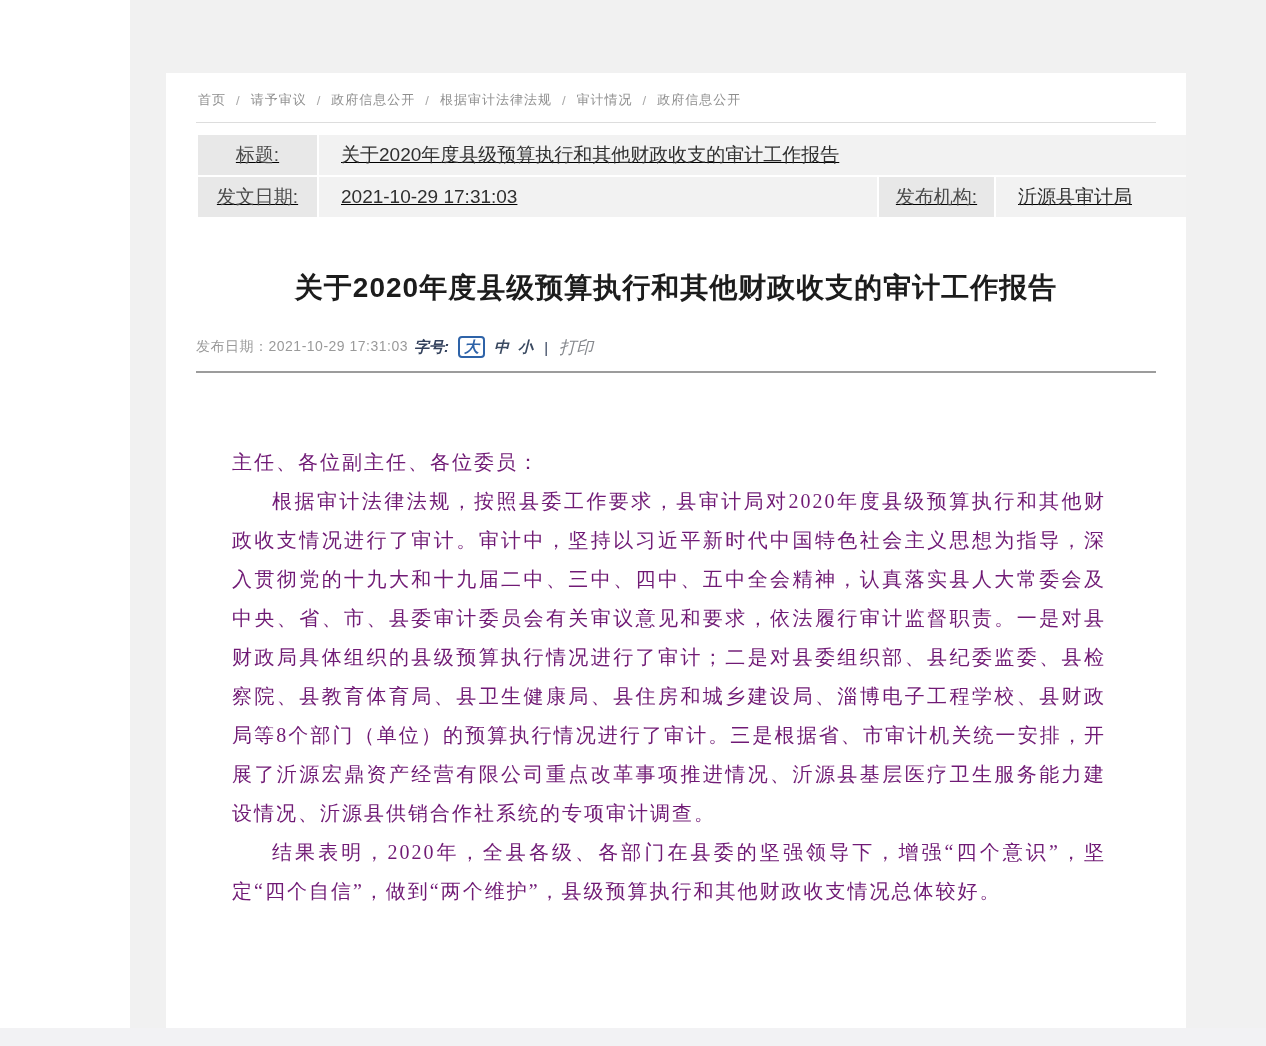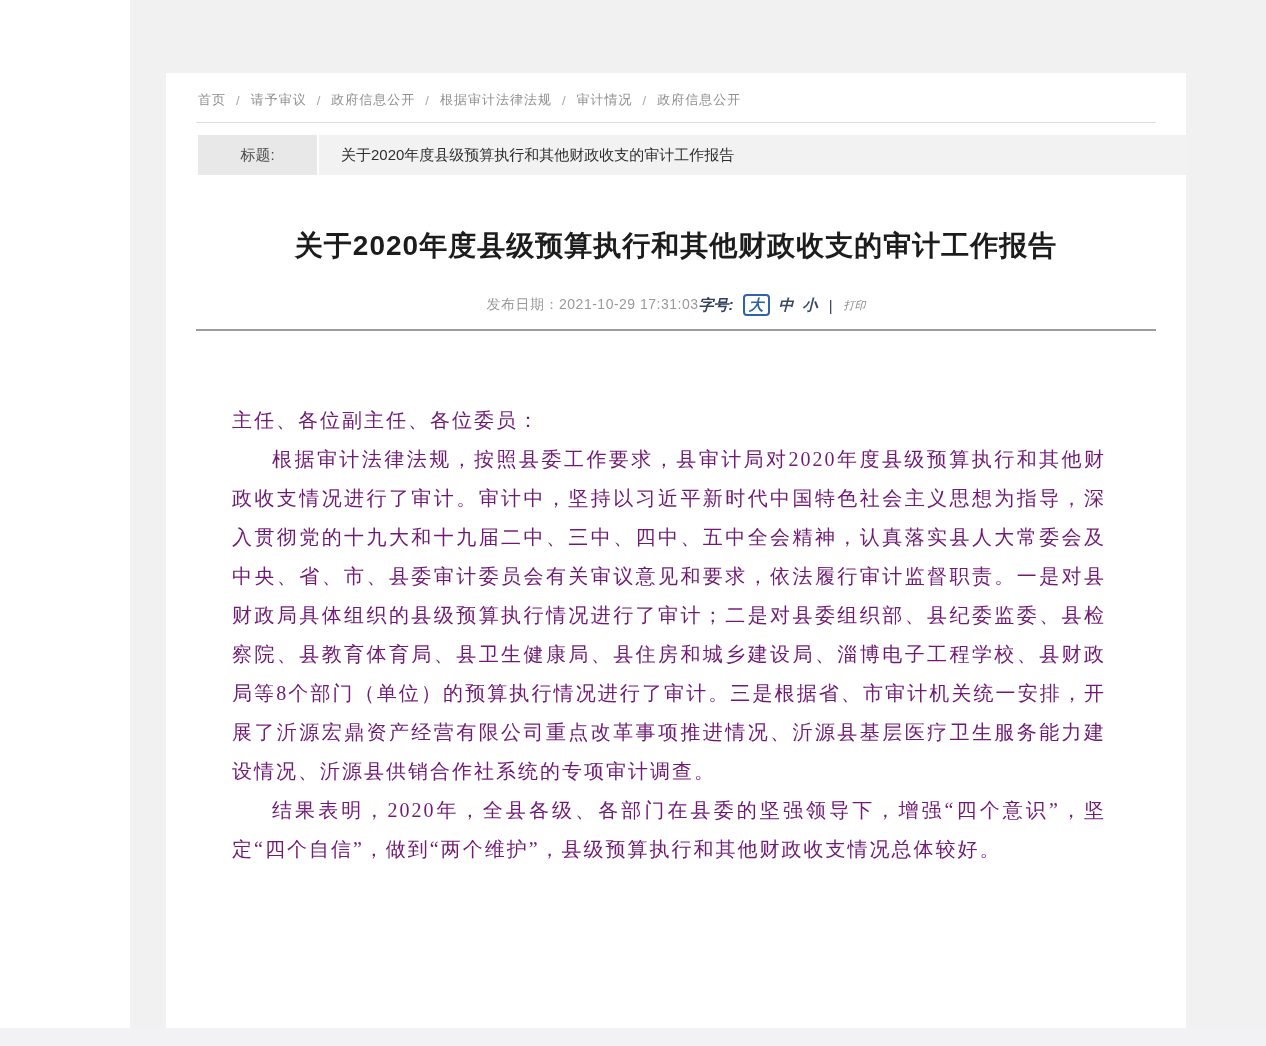--- a/index.html
+++ b/index.html
@@ -42,21 +42,22 @@
     background: #dddddd;
     margin-top: 13px;
   }
   
   .meta-table {
     margin-top: 10px;
     border-collapse: separate;
     border-spacing: 2px;
     width: 1009px;
     table-layout: fixed;
-    font-size: 15px;
+    font-size: 19px;
+    text-decoration: underline;
   }
   .meta-table td { height: 40px; vertical-align: middle; }
   .meta-table td.lbl {
     background: #e8e8e8;
     color: #4a4a4a;
     text-align: center;
   }
   .meta-table td.val {
     background: #f2f2f2;
     color: #2f2f2f;
@@ -69,41 +70,42 @@
     text-align: center;
     font-size: 28px;
     font-weight: 700;
     color: #1c1c1c;
     letter-spacing: 1px;
     font-family: "Liberation Sans", "DejaVu Sans", sans-serif;
   }
   .article-meta-row {
     margin-top: 28px;
     display: flex;
-    justify-content: center;
+    justify-content: flex-start;
     align-items: center;
     height: 24px;
+    gap: 6px;
   }
   .publish-date { color: #9a9a9a; font-size: 14px; letter-spacing: 0.5px; }
   .font-controls { display: flex; align-items: center; gap: 9px; font-size: 15px; font-style: italic; }
   .fs-label { color: #33415c; font-weight: 700; }
   .fs-large {
     display: inline-block;
     border: 2px solid #2e63a8;
     border-radius: 4px;
     color: #2e63a8;
     font-weight: 700;
     padding: 0 4px;
     line-height: 18px;
     cursor: pointer;
     background: #ffffff;
   }
   .fs-opt { color: #3b4a61; font-weight: 700; cursor: pointer; }
   .fs-divider { color: #33415c; margin: 0 2px; }
-  .print-btn { color: #85888d; font-size: 11px; cursor: pointer; }
+  .print-btn { color: #85888d; font-size: 17px; cursor: pointer; }
   .article-divider {
     margin-top: 12px;
     height: 2px;
     background: #9c9c9c;
   }
   
   .article-body {
     margin: 70px 50px 0 36px;
     font-family: "Liberation Serif", "DejaVu Serif", serif;
     font-size: 20px;
@@ -147,20 +149,26 @@
         <col style="width:119px">
         <col style="width:558px">
         <col style="width:115px">
         <col style="width:209px">
       </colgroup>
     <tbody>
         <tr>
       <td class="lbl">标题:</td>
       <td class="val" colspan="3">关于2020年度县级预算执行和其他财政收支的审计工作报告</td>
     </tr>
+    <tr>
+      <td class="lbl">发文日期:</td>
+      <td class="val">2021-10-29 17:31:03</td>
+      <td class="lbl">发布机构:</td>
+      <td class="val">沂源县审计局</td>
+    </tr>
   </tbody>
     </table>
 
   <h1 class="article-title">关于2020年度县级预算执行和其他财政收支的审计工作报告</h1>
 
   <div class="article-meta-row">
     <div class="publish-date">
       <span>发布日期：</span><span>2021-10-29 17:31:03</span>
     </div>
     <div class="font-controls">

